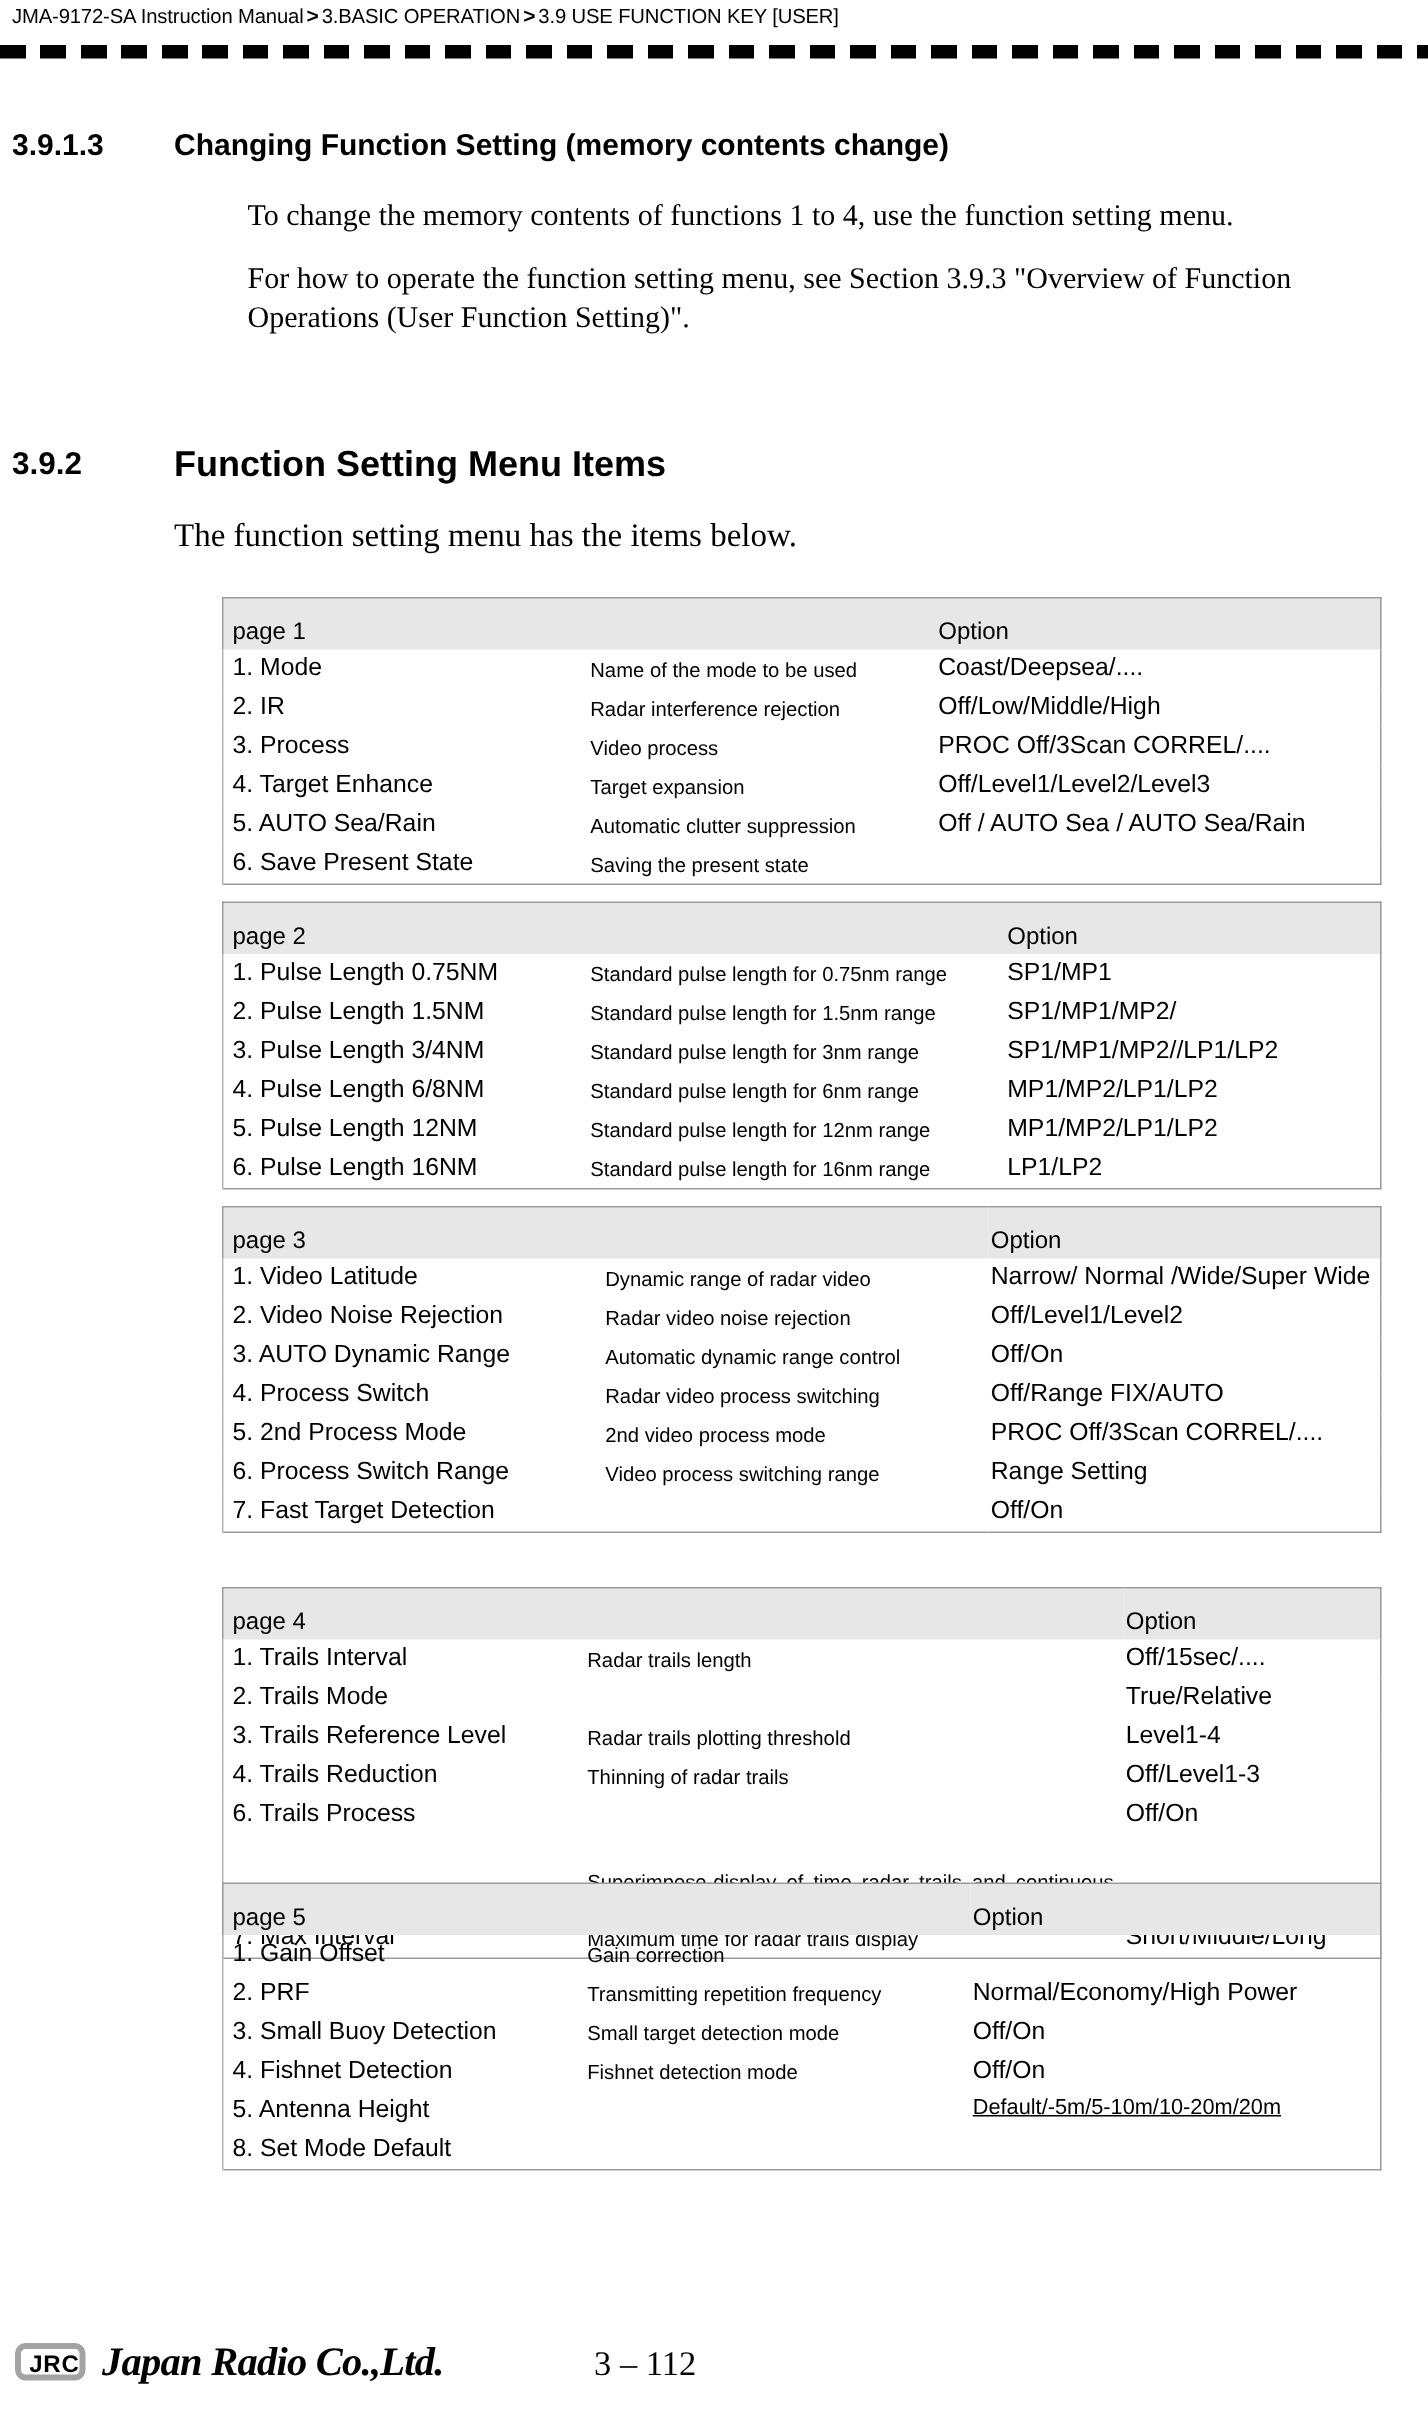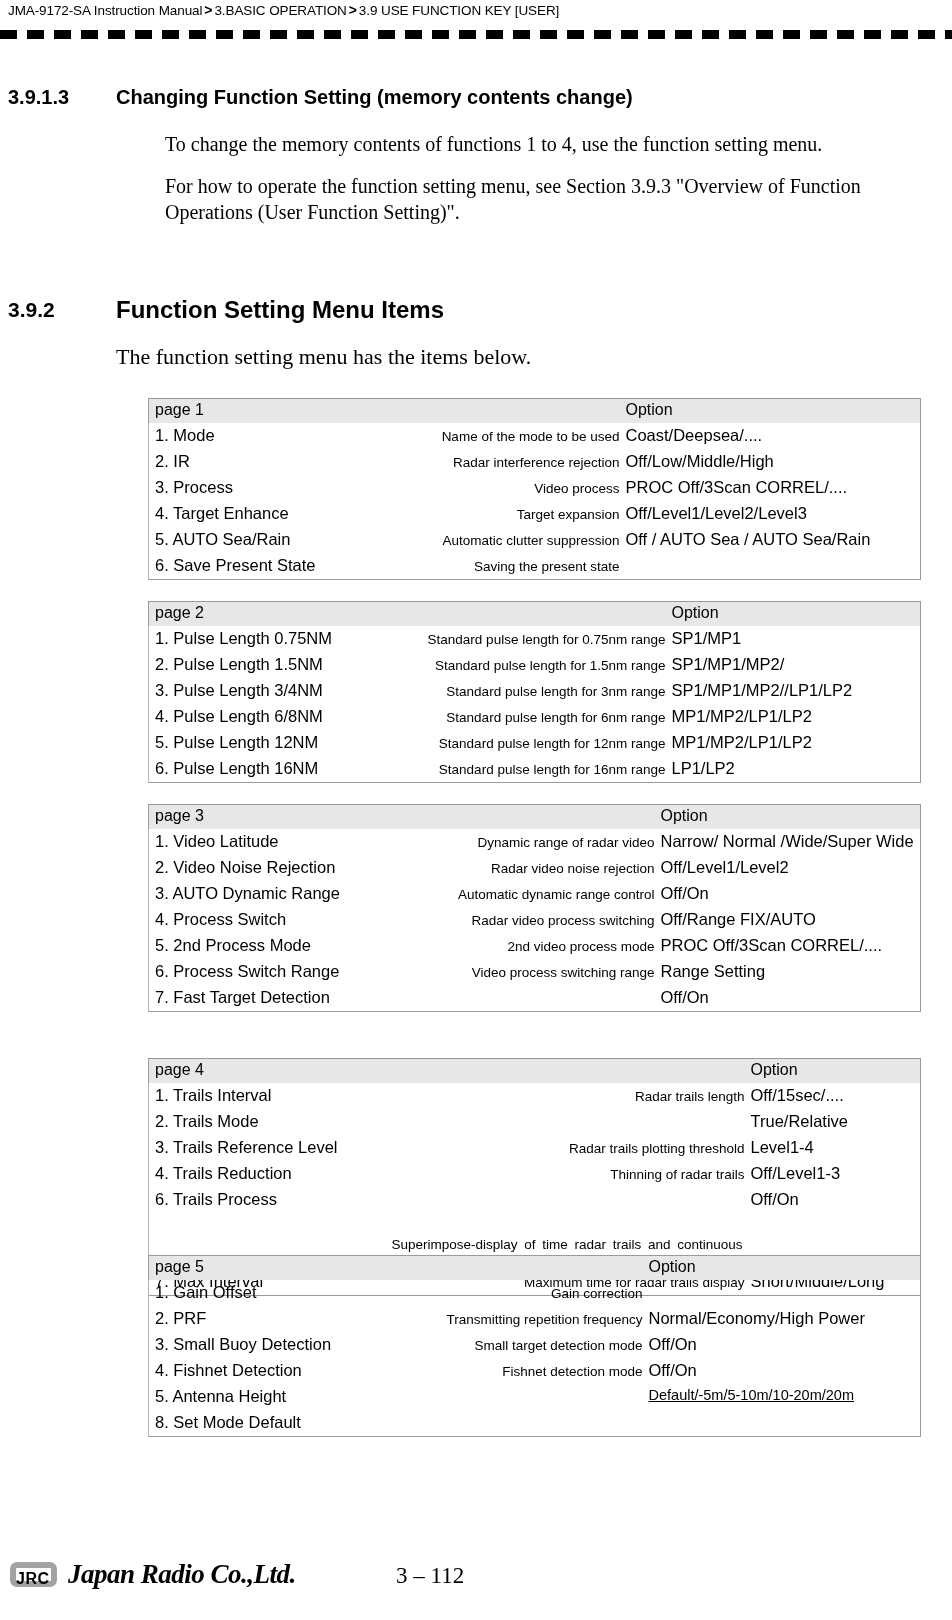--- a/index.html
+++ b/index.html
@@ -119,66 +119,65 @@
   }
   .cell-item {
     font-size: 16.5px;
     padding: 3px 0 3px 6px;
     white-space: nowrap;
   }
   .cell-desc {
     font-size: 13.5px;
     padding: 6px 4px 2px 0px;
     line-height: 15px;
-    text-align: right;
   }
   .cell-desc.justify {
     text-align: justify;
     padding-right: 6px;
     margin-top: 44px;
   }
   .cell-opt {
     font-size: 16.5px;
     padding: 3px 0 3px 2px;
     white-space: nowrap;
   }
   .cell-opt.small {
     font-size: 14.5px;
     text-decoration: underline;
   }
   .hdr .cell-item, .hdr .cell-opt {
     font-size: 16px;
-    padding-top: 2px;
+    padding-top: 14px;
     padding-bottom: 2px;
   }
 
   
   .rowh { height: 26px; }
 
   
   .footer {
     position: absolute;
     left: 0px;
     top: 1562px;
     width: 952px;
     height: 52px;
   }
   .jrc-badge {
     position: absolute;
     left: 10px;
     top: 0px;
     width: 47px;
     height: 25px;
-    border: 6px solid #a3a3a3;
+    border: 4px solid #a3a3a3;
     border-radius: 7px;
     box-sizing: border-box;
     font-size: 16px;
     font-weight: bold;
     line-height: 21px;
-    text-align: left;
+    text-align: right;
     letter-spacing: 0.5px;
     font-family: "Liberation Sans", sans-serif;
   }
   .jrc-wordmark {
     position: absolute;
     left: 68px;
     top: -3px;
     font-family: "Liberation Serif", serif;
     font-style: italic;
     font-weight: bold;

